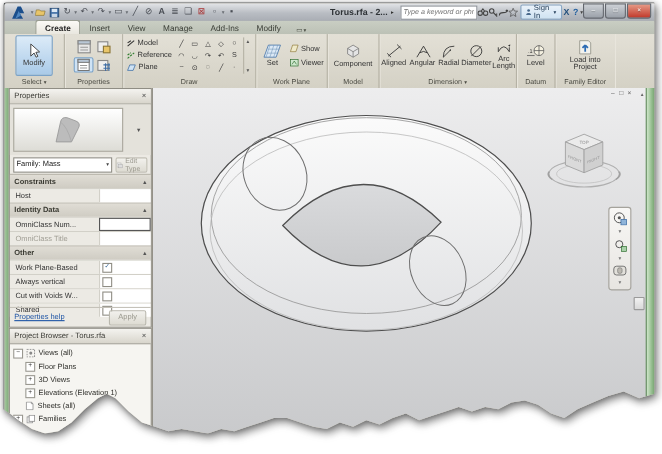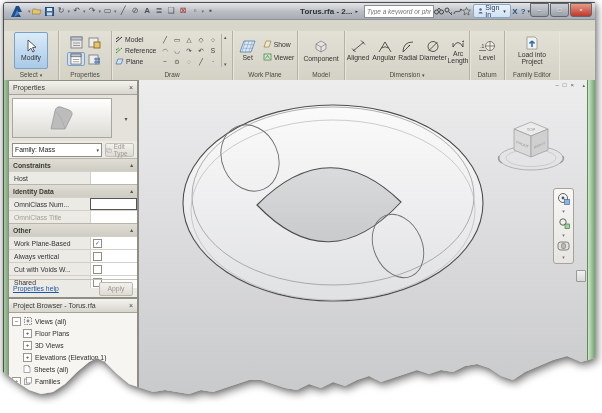--- a/index.html
+++ b/index.html
@@ -204,20 +204,32 @@
      <span class="tb-ico" style="font-weight:bold;color:#23507e;font-size:8px;">X</span>
      <span class="tb-ico" style="font-weight:bold;color:#1e5c9e;">?</span>
      <span style="font-size:5px;color:#444;">▾</span>
      <div class="winbtns">
        <span class="wbtn">–</span>
        <span class="wbtn">□</span>
        <span class="wbtn close">×</span>
      </div>
    </div>
 
+   <div class="tabrow">
+     <div class="tab active">Create</div>
+     <div class="tab">Insert</div>
+     <div class="tab">View</div>
+     <div class="tab">Manage</div>
+     <div class="tab">Add-Ins</div>
+     <div class="tab">Modify</div>
+     <div class="tab-toggle">
+       <span>▭</span>
+       <span style="font-size:5px;">▾</span>
+     </div>
+   </div>
 
    <div class="ribbon">
 
      <div class="panel" style="width:54px;">
        <div class="pcontent">
          <div class="bigbtn modify-btn">
            <svg width="11" height="14" viewBox="0 0 11 14">
              <path d="M2 1 L2 12 L5 9.2 L6.8 13 L8.4 12.2 L6.6 8.6 L10 8.2 Z" fill="#fff" stroke="#333" stroke-width=".8"></path>
            </svg>
            <span>Modify</span>

